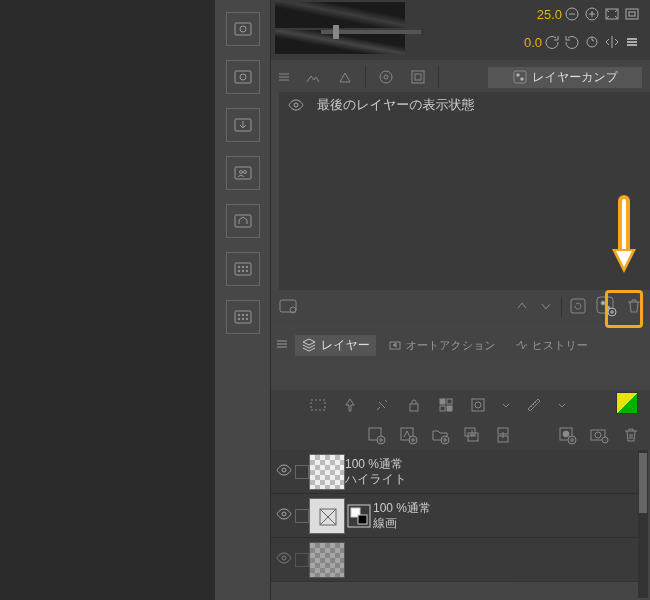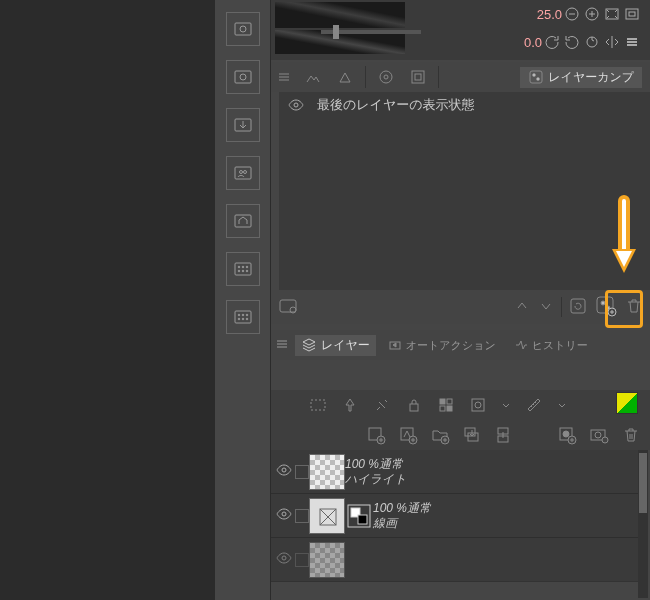--- a/index.html
+++ b/index.html
@@ -28,32 +28,32 @@
 .right-area { position:absolute; left:271px; top:0; width:379px; height:600px; background:#454545; }
 
 
 .nav-top { position:absolute; left:0; top:0; width:100%; height:60px; background:#3a3a3a; }
 .nav-thumb1 { position:absolute; left:4px; top:2px; width:130px; height:26px; background:#202020;
   background-image: linear-gradient(to top right, #1a1a1a 40%, #3d3d3d 55%, #1a1a1a 70%);}
 .nav-thumb2 { position:absolute; left:4px; top:30px; width:130px; height:24px; background:#1e1e1e;
   background-image: linear-gradient(to top right, #1a1a1a 35%, #454545 50%, #1a1a1a 65%);}
 .nav-slider { position:absolute; left:50px; top:30px; width:100px; height:4px; background:#555;}
 .nav-slider::after{content:""; position:absolute; left:12px; top:-5px; width:6px; height:14px; background:#888;}
-.nav-row { position:absolute; right:8px; display:flex; align-items:center; color:#fca5a5;}
+.nav-row { position:absolute; right:8px; display:flex; align-items:center; color:#eab308;}
 .nav-row1 { top:4px; } .nav-row2 { top:32px; }
 .nav-num { font-size:13px; }
 .nav-icn { width:20px; height:20px; display:flex; align-items:center; justify-content:center; color:#aaa;}
 .nav-icn svg{ stroke:#aaa; fill:none;}
 
 
 .tabrow { position:absolute; left:0; width:100%; height:30px; background:#444; display:flex; align-items:center; padding-left:4px; gap:8px;}
 .tabrow .menu { width:18px; height:18px; display:flex; align-items:center; justify-content:center; }
 .tabrow .tab-icn { width:24px; height:24px; display:flex; align-items:center; justify-content:center;}
 .tabrow svg { stroke:#888; fill:none;}
-.tab-label { background:#555; padding:2px 8px; display:flex; align-items:center; gap:4px; color:#ddd; position:absolute; right:8px; font-size:12px;}
+.tab-label { background:#555; padding:2px 24px; display:flex; align-items:center; gap:4px; color:#ddd; position:absolute; right:8px; font-size:12px;}
 .tabrow .divider{width:1px;height:22px;background:#333;}
 
 
 .comp-body { position:absolute; left:8px; top:92px; width:100%; height:228px; background:#3a3a3a;}
 .comp-row { display:flex; align-items:center; padding:4px 8px; gap:12px; color:#ccc; font-size:13px;}
 .comp-row .eye{width:18px;height:18px;}
 .comp-footer { position:absolute; left:0; top:290px; width:100%; height:34px; background:#444; display:flex; align-items:center; justify-content:space-between; padding:0 6px;}
 .comp-footer .grp{display:flex; align-items:center; gap:6px;}
 .comp-footer svg{stroke:#888; fill:none;}
 
@@ -75,21 +75,21 @@
 .tool-row1{top:390px;} .tool-row2{top:420px;}
 .tool-row .t-icn{width:22px;height:22px;display:flex;align-items:center;justify-content:center;}
 .tool-row svg{stroke:#888; fill:none;}
 .color-swatch{ width:22px;height:22px; position:absolute; right:12px; top:392px; background:linear-gradient(135deg,#e5e500 50%,#00b000 50%); border:1px solid #333;}
 .list-toggle{position:absolute; left:4px; top:424px; width:22px;height:22px; border:1px solid #666;}
 .tool-row2 { padding-left:94px; justify-content:flex-start; gap:10px;}
 .tool-row2 .right-grp{position:absolute; right:8px; display:flex; gap:10px;}
 
 
 .layer-list{ position:absolute; left:0; top:450px; width:calc(100% - 12px); background:#3a3a3a;}
-.layer-row{ display:flex; align-items:center; height:44px; border-bottom:1px solid #2e2e2e; padding-left:4px; font-style:italic;}
+.layer-row{ display:flex; align-items:center; height:44px; border-bottom:1px solid #2e2e2e; padding-left:4px; }
 .layer-row .eye{width:20px;}
 .layer-row .box{width:14px;height:14px;border:1px solid #666;}
 .layer-thumb{width:36px;height:36px;border:1px solid #666;background:
   repeating-conic-gradient(#bbb 0 25%, #eee 0 50%) 0 0/10px 10px;}
 .layer-thumb.b{background:#ddd;}
 .layer-txt{display:flex;flex-direction:column;color:#ccc;font-size:12px;line-height:1.25;}
 .scrollbar{position:absolute; right:2px; top:450px; width:10px; height:148px; background:#333;}
 .scrollbar-thumb{position:absolute; top:3px; left:1px; width:8px; height:60px; background:#666;}
 .mask-icn{width:28px;height:28px;display:flex;align-items:center;justify-content:center;}
 

